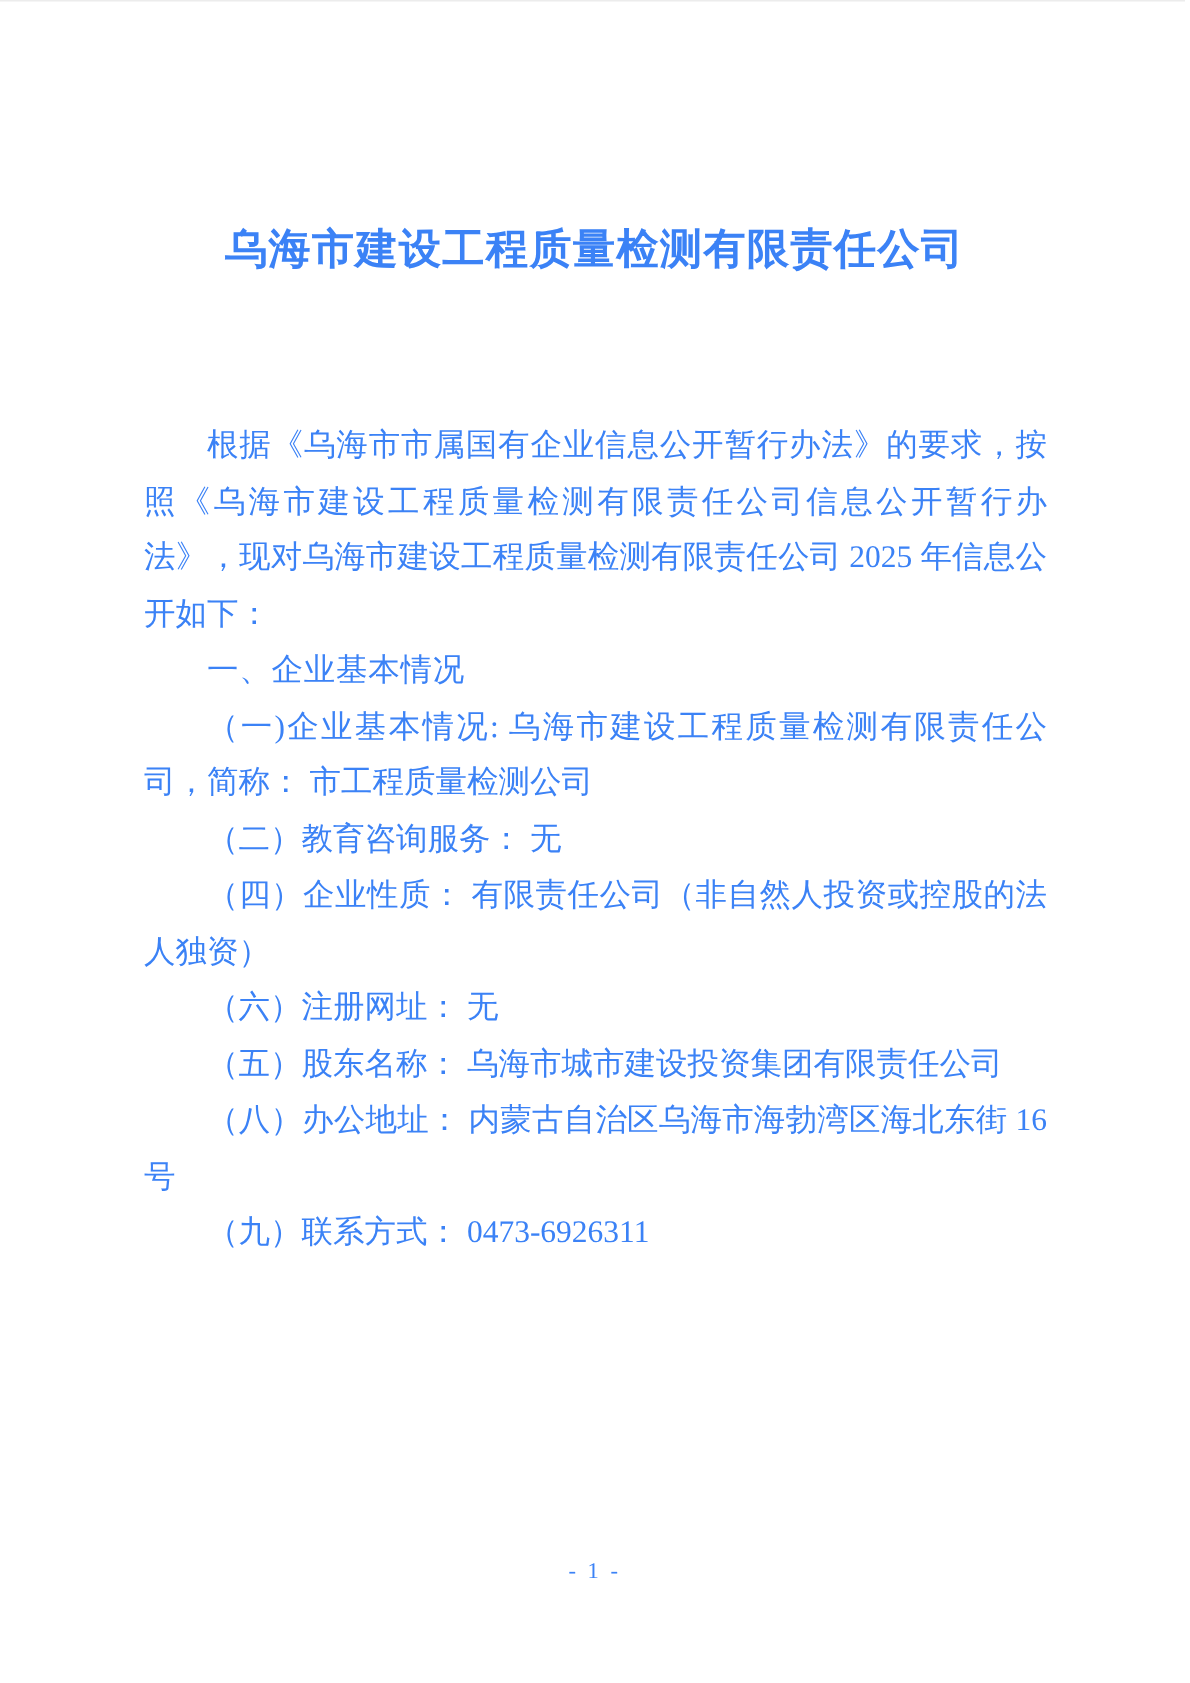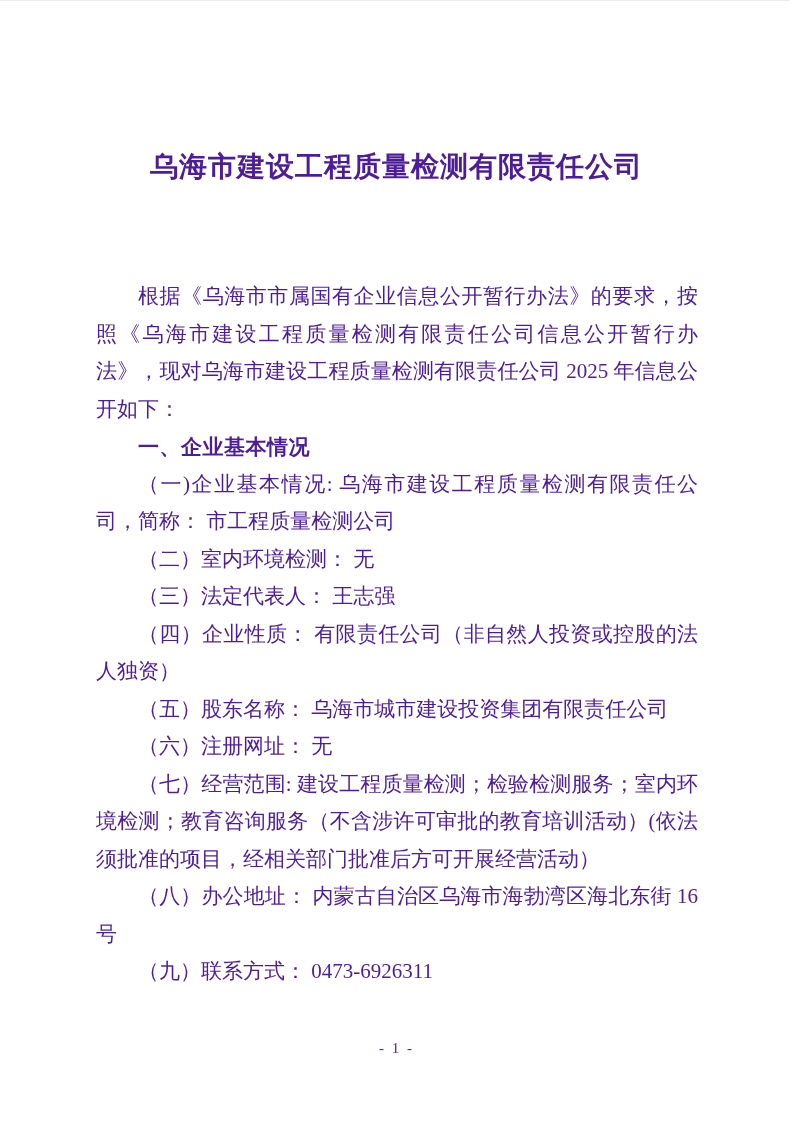--- a/index.html
+++ b/index.html
@@ -8,21 +8,21 @@
     background: #ffffff;
   }
   .page {
     position: relative;
     width: 790px;
     height: 1122px;
     background: #ffffff;
     overflow: hidden;
     border-top: 1px solid #ececec;
     font-family: "Liberation Serif", "DejaVu Serif", serif;
-    color: #4c1d95;
+    color: #3b82f6;
   }
   .title-block {
     position: absolute;
     top: 143px;
     left: 0;
     width: 793px;
     text-align: center;
     font-weight: bold;
     font-size: 28px;
     line-height: 46px;
@@ -36,21 +36,21 @@
     font-size: 21px;
     line-height: 37.5px;
     text-align: justify;
   }
   .body-block p {
     margin: 0;
     padding: 0;
     text-indent: 2em;
   }
   .body-block p.heading {
-    font-weight: bold;
+    font-weight: normal;
     font-family: "Liberation Sans", "DejaVu Sans", sans-serif;
     letter-spacing: 0.5px;
   }
   .footer {
     position: absolute;
     top: 1039px;
     left: 0;
     width: 793px;
     text-align: center;
     font-size: 15px;
@@ -63,25 +63,23 @@
 <div class="page">
 
   <div class="title-block">
     <div>乌海市建设工程质量检测有限责任公司</div>
   </div>
 
   <div class="body-block">
     <p>根据《乌海市市属国有企业信息公开暂行办法》的要求，按照《乌海市建设工程质量检测有限责任公司信息公开暂行办法》，现对乌海市建设工程质量检测有限责任公司 2025 年信息公开如下：</p>
     <p class="heading">一、企业基本情况</p>
     <p>（一)企业基本情况: 乌海市建设工程质量检测有限责任公司，简称： 市工程质量检测公司</p>
-    <p>（二）室内环境检测： 无</p>
-    <p>（三）法定代表人： 王志强</p>
+    <p>（二）教育咨询服务： 无</p>
     <p>（四）企业性质： 有限责任公司（非自然人投资或控股的法人独资）</p>
+    <p>（六）注册网址： 无</p>
     <p>（五）股东名称： 乌海市城市建设投资集团有限责任公司</p>
-    <p>（六）注册网址： 无</p>
-    <p>（七）经营范围: 建设工程质量检测；检验检测服务；室内环境检测；教育咨询服务（不含涉许可审批的教育培训活动）(依法须批准的项目，经相关部门批准后方可开展经营活动）</p>
     <p>（八）办公地址： 内蒙古自治区乌海市海勃湾区海北东街 16 号</p>
     <p>（九）联系方式： 0473-6926311</p>
   </div>
 
   <div class="footer">- 1 -</div>
 
 </div>
 
 </body></html>

